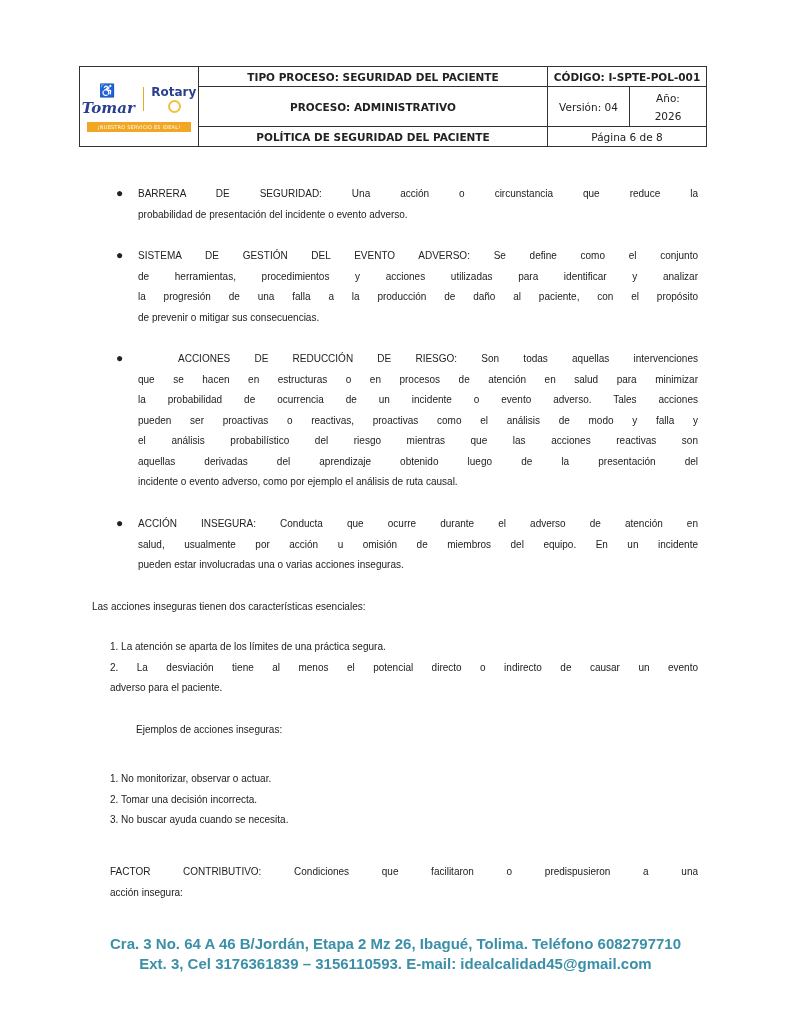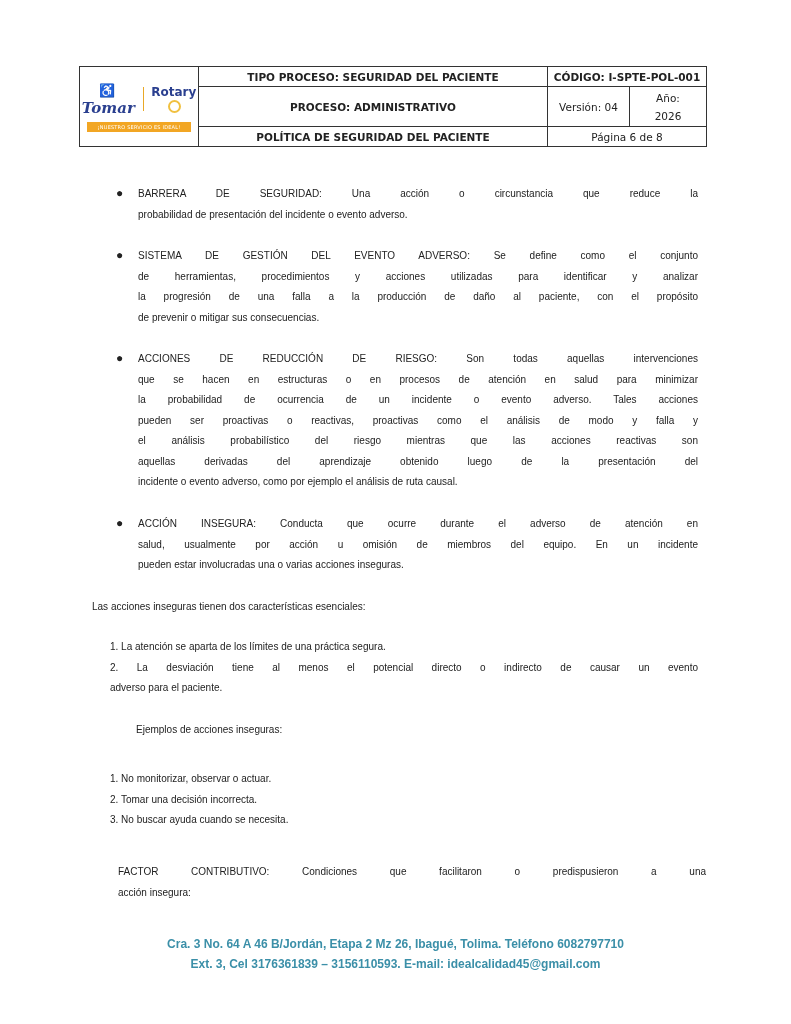--- a/index.html
+++ b/index.html
@@ -12,21 +12,21 @@
   .logo-top { display:flex; align-items:center; gap:6px; margin-bottom:5px; }
   .ideal { font-family:"DejaVu Serif", serif; font-style:italic; font-weight:bold; color:#2a3f8f; font-size:15px; }
   .ideal .wc { color:#e9a826; font-style:normal; font-size:13px; margin-right:1px; }
   .sep { width:1px; height:24px; background:#e9a826; }
   .rotary { color:#2a3f8f; font-size:12px; font-weight:bold; }
   .wheel { display:inline-block; width:13px; height:13px; border-radius:50%; border:2px solid #f0c040; box-sizing:border-box; margin-left:2px; vertical-align:middle; }
   .slogan { background:#f2a624; color:#fff; font-size:5px; width:104px; padding:2px 0; letter-spacing:0.2px; }
   .content { position:absolute; left:0; top:0; width:791px; }
   .p { position:absolute; font-size:10px; line-height:20.5px; text-align:justify; }
   .bullet { position:absolute; left:116px; font-size:12px; }
-  .footer { position:absolute; left:0; width:791px; text-align:center; color:#3b8fa8; font-weight:bold; font-size:12px; line-height:20px; }
+  .footer { position:absolute; left:0; width:791px; text-align:center; color:#3b8fa8; font-weight:bold; font-size:15px; line-height:20px; }
 </style>
 </head>
 <body>
 
 <table class="hdr">
   <tbody>
       <tr style="height:20px;">
     <td class="logo" rowspan="3">
       <div class="logo-wrap">
         <div class="logo-top">
@@ -66,21 +66,21 @@
   <span class="bullet" style="top:248px;">●</span>
   <div class="p" style="left:138px; width:560px; top:246px;">
     <div style="text-align-last:justify;">SISTEMA DE GESTIÓN DEL EVENTO ADVERSO: Se define como el conjunto</div>
     <div style="text-align-last:justify;">de herramientas, procedimientos y acciones utilizadas para identificar y analizar</div>
     <div style="text-align-last:justify;">la progresión de una falla a la producción de daño al paciente, con el propósito</div>
     <div>de prevenir o mitigar sus consecuencias.</div>
   </div>
 
   <span class="bullet" style="top:351px;">●</span>
   <div class="p" style="left:138px; width:560px; top:349px;">
-    <div style="text-align-last:justify;">ACCIONES DE REDUCCIÓN DE RIESGO: Son todas aquellas intervenciones</div>
+    <div style="text-align-last:justify;margin-left:40px;">ACCIONES DE REDUCCIÓN DE RIESGO: Son todas aquellas intervenciones</div>
     <div style="text-align-last:justify;">que se hacen en estructuras o en procesos de atención en salud para minimizar</div>
     <div style="text-align-last:justify;">la probabilidad de ocurrencia de un incidente o evento adverso. Tales acciones</div>
     <div style="text-align-last:justify;">pueden ser proactivas o reactivas, proactivas como el análisis de modo y falla y</div>
     <div style="text-align-last:justify;">el análisis probabilístico del riesgo mientras que las acciones reactivas son</div>
     <div style="text-align-last:justify;">aquellas derivadas del aprendizaje obtenido luego de la presentación del</div>
     <div>incidente o evento adverso, como por ejemplo el análisis de ruta causal.</div>
   </div>
 
   <span class="bullet" style="top:516px;">●</span>
   <div class="p" style="left:138px; width:560px; top:514px;">
@@ -98,21 +98,21 @@
   </div>
 
   <div class="p" style="left:110px; top:720px;margin-left:26px;">Ejemplos de acciones inseguras:</div>
 
   <div class="p" style="left:110px; top:761px;margin-top:8px;">
     <div>1. No monitorizar, observar o actuar.</div>
     <div>2. Tomar una decisión incorrecta.</div>
     <div>3. No buscar ayuda cuando se necesita.</div>
   </div>
 
-  <div class="p" style="left:110px; width:588px; top:862px;margin-left:8px;">
+  <div class="p" style="left:110px; width:588px; top:862px;">
     <div style="text-align-last:justify;">FACTOR CONTRIBUTIVO: Condiciones que facilitaron o predispusieron a una</div>
     <div>acción insegura:</div>
   </div>
 </div>
 
 <div class="footer" style="top:934px;">
   <div>Cra. 3 No. 64 A 46 B/Jordán, Etapa 2 Mz 26, Ibagué, Tolima. Teléfono 6082797710</div>
   <div>Ext. 3, Cel 3176361839 – 3156110593. E-mail: idealcalidad45@gmail.com</div>
 </div>
 

